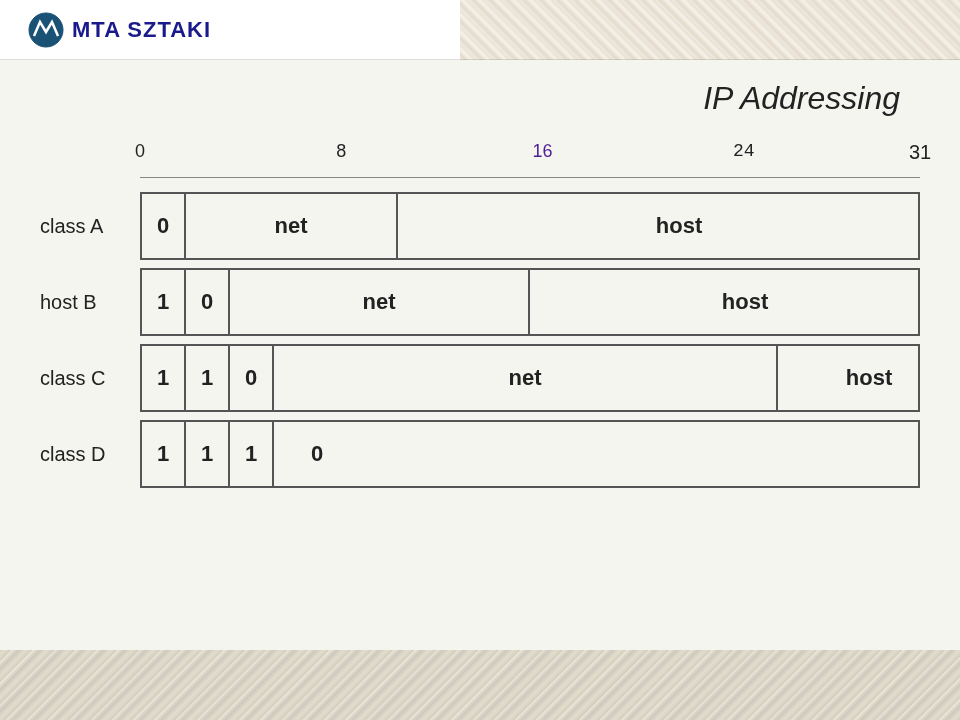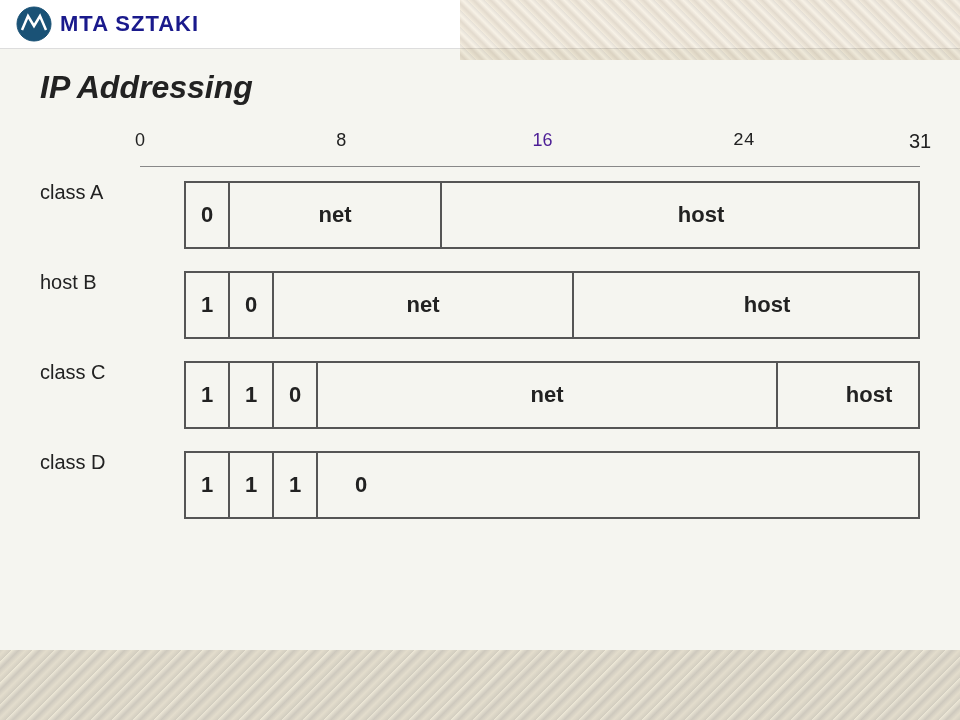--- a/index.html
+++ b/index.html
@@ -9,25 +9,25 @@
       height: 720px;
       overflow: hidden;
       background: #f5f5f0;
       font-family: Arial, sans-serif;
       position: relative;
     }
 
     
     .header {
       width: 100%;
-      height: 49px;
+      height: 60px;
       background: #ffffff;
       display: flex;
       align-items: center;
-      padding: 0 16px;
+      padding: 0 28px;
       border-bottom: 1px solid #ddd;
       position: relative;
       z-index: 2;
     }
 
     .logo-area {
       display: flex;
       align-items: center;
       gap: 8px;
     }
@@ -82,34 +82,34 @@
 
     
     .main-content {
       padding: 20px 40px 20px 40px;
       position: relative;
       z-index: 1;
     }
 
     
     .page-title {
+      text-align: right;
       font-size: 32px;
-      font-weight: bold;
+      font-weight: normal;
       color: #222;
       margin-bottom: 24px;
       padding-right: 20px;
       font-style: italic;
     }
 
     
     .class-row {
       display: flex;
-      align-items: flex-start;
-      margin-bottom: 22px;
-      gap: 44px;
+      align-items: center;
+      margin-bottom: 8px;
     }
 
     .class-label {
       width: 100px;
       font-size: 20px;
       color: #222;
       flex-shrink: 0;
     }
 
     .class-diagram {

